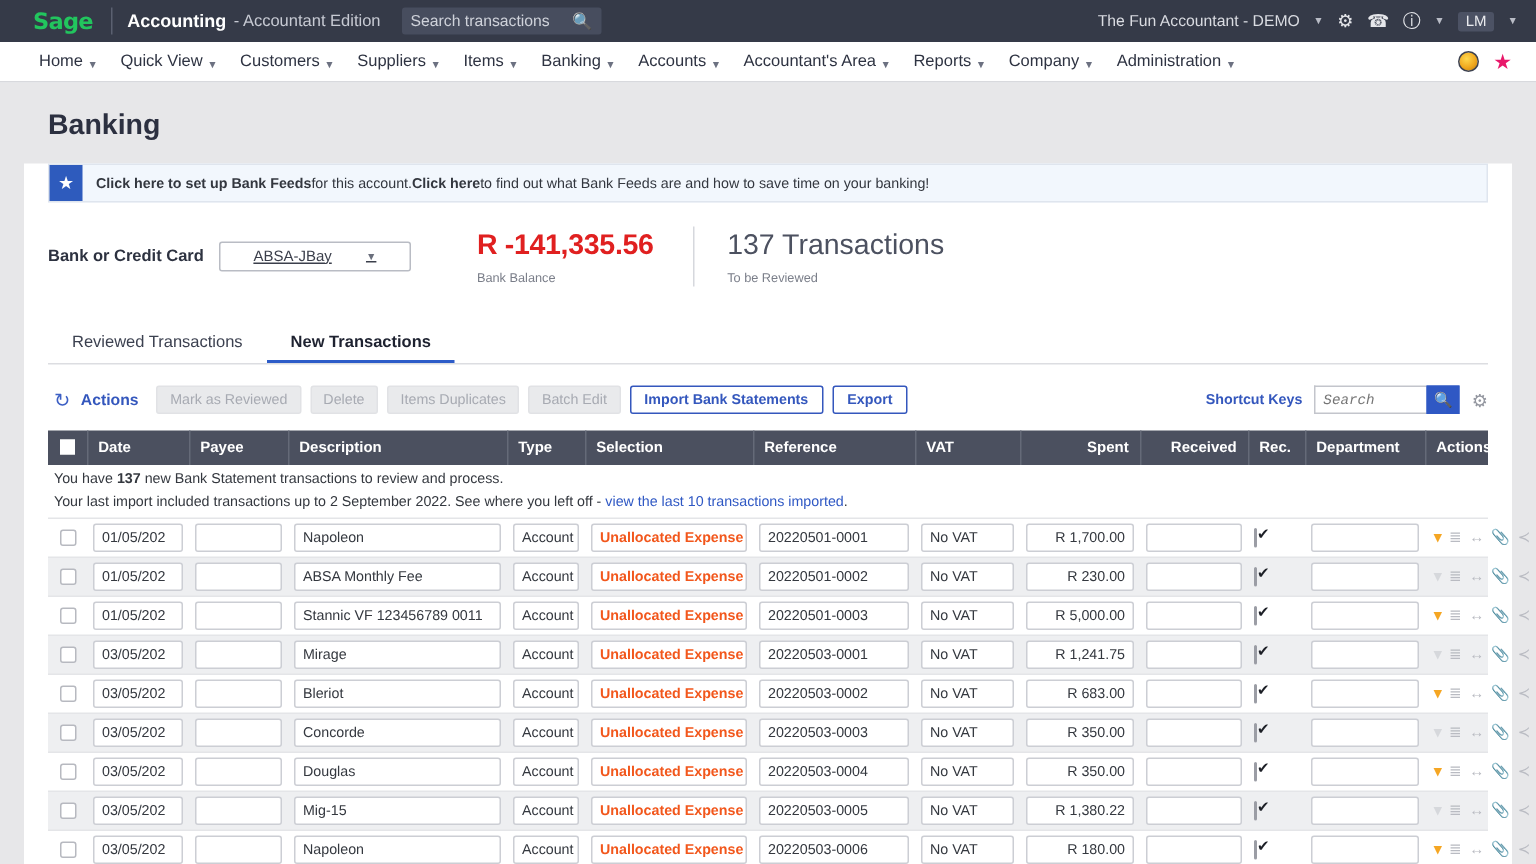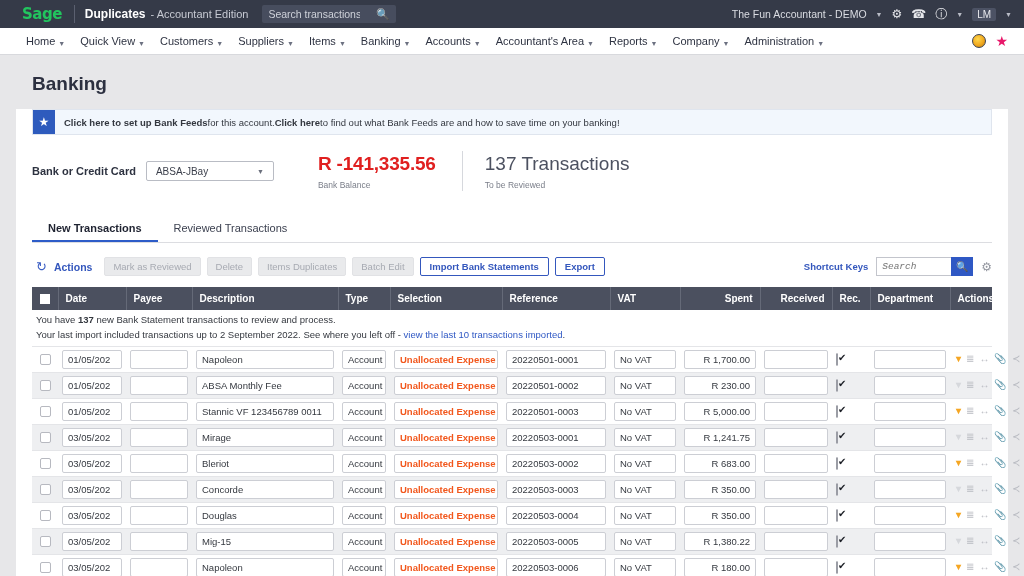--- a/index.html
+++ b/index.html
@@ -95,21 +95,21 @@
     color: #33373f; padding-left: 9px;
   }
   .banner-text b { font-weight: bold; }
 
   
   .acct-row { display: flex; align-items: center; padding: 16px 0 0 0; }
   .acct-label { font-size: 11px; font-weight: bold; color: #2d3240; margin-right: 10px; }
   .acct-select {
     width: 128px; height: 20px; border: 1px solid #b9bcc4; background: #fff;
     border-radius: 2px; display: flex; align-items: center;
-    padding: 0 9px; font-size: 10px; color: #3b3f4b;
+    padding: 0 22px; font-size: 10px; color: #3b3f4b; text-decoration: underline;
   }
   .acct-select .caret { margin-left: auto; font-size: 7px; color: #6a6f7c; }
   .balance-block { margin-left: 44px; }
   .balance-amt { font-size: 19px; color: #e02020; font-weight: bold; letter-spacing: -0.2px; }
   .balance-sub { font-size: 8.5px; color: #7a7e89; margin-top: 5px; }
   .sep-v { width: 1px; background: #d6d8dd; height: 40px; margin: 0 22px 0 26px; }
   .txn-count { font-size: 19px; color: #4c5160; }
   .txn-sub { font-size: 8.5px; color: #7a7e89; margin-top: 5px; }
 
   
@@ -199,21 +199,21 @@
   .ic-chev { color: #f5a623; font-size: 10px; font-weight: bold; }
   .ic-chev.dim { color: #d6d8dc; }
   .ic-gray { color: #b9bbc2; font-size: 10px; }
 </style>
 </head>
 <body>
 
 <div class="topbar">
   <div class="sage-logo">Sage</div>
   <div class="vdiv"></div>
-  <span class="app-title">Duplicates</span>
+  <span class="app-title">Accounting</span>
   <span class="app-sub">- Accountant Edition</span>
   <div class="search-wrap">
     <input placeholder="Search transactions" style="">
     <span>🔍</span>
   </div>
   <div class="topbar-right">
     <span>The Fun Accountant - DEMO</span>
     <span class="caret">▼</span>
     <span class="icobtn">⚙</span>
     <span class="icobtn">☎</span>
@@ -302,22 +302,22 @@
           <div class="balance-sub">Bank Balance</div>
         </div>
         <div class="sep-v"></div>
         <div>
           <div class="txn-count">137 Transactions</div>
           <div class="txn-sub">To be Reviewed</div>
         </div>
       </div>
 
       <div class="tabs">
+        <div class="tab">Reviewed Transactions</div>
         <div class="tab active">New Transactions</div>
-        <div class="tab">Reviewed Transactions</div>
       </div>
 
       <div class="toolbar">
         <span class="refresh-ico">↻</span>
         <span class="actions-lbl">Actions</span>
         <button class="gbtn">Mark as Reviewed</button>
         <button class="gbtn">Delete</button>
         <button class="gbtn">Items Duplicates</button>
         <button class="gbtn">Batch Edit</button>
         <button class="bbtn">Import Bank Statements</button>

